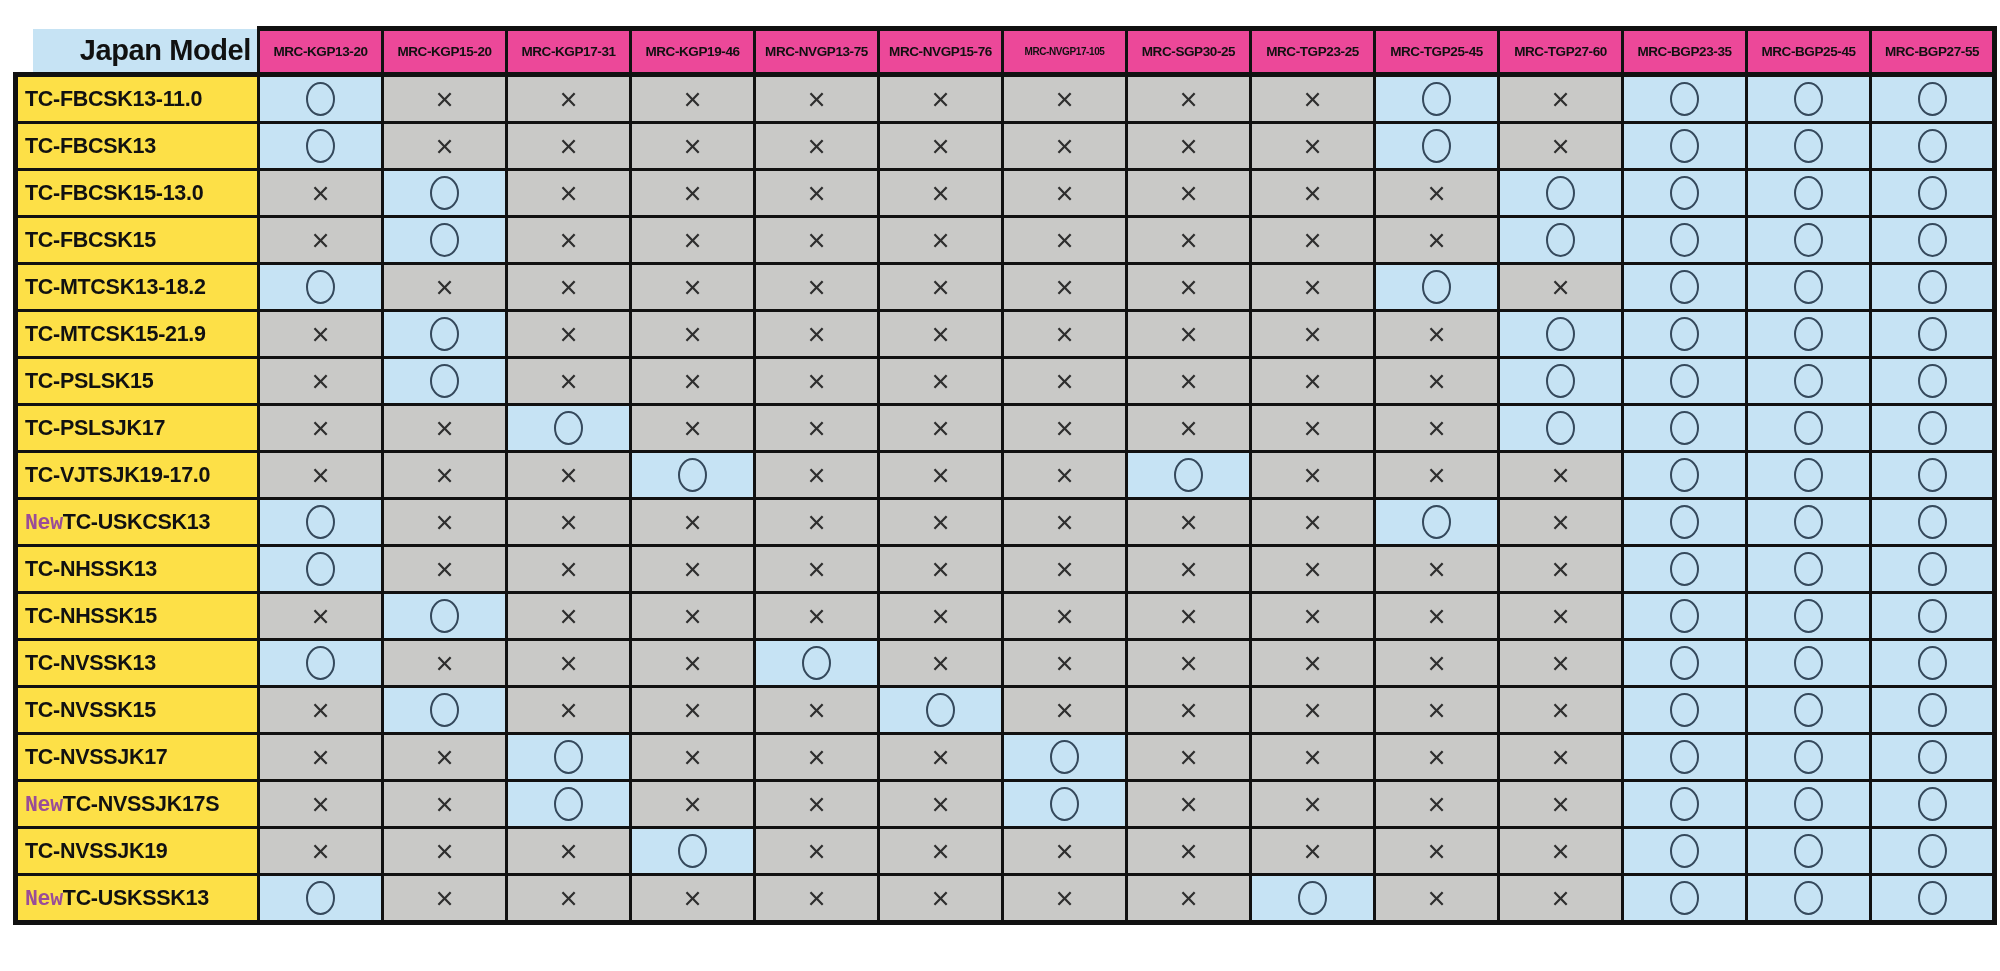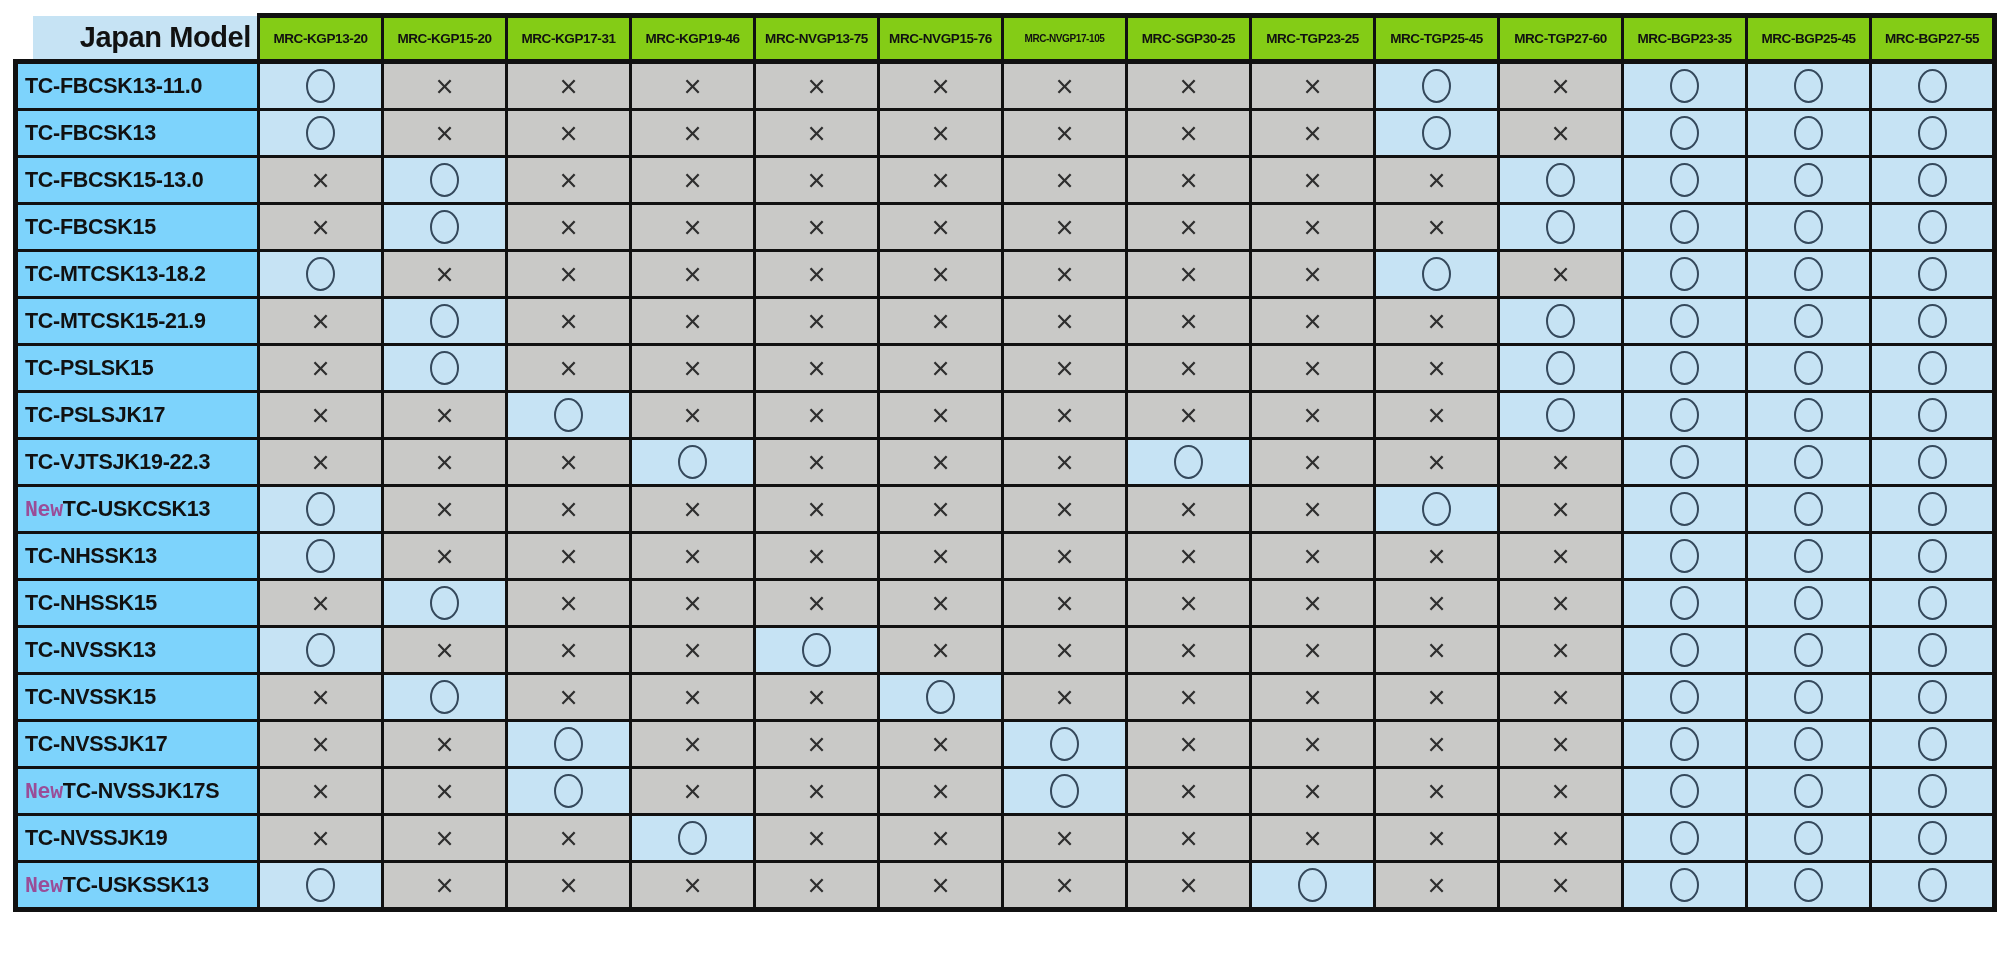--- a/index.html
+++ b/index.html
@@ -14,30 +14,30 @@
   .page {
     position: relative;
     width: 2000px;
     height: 971px;
     background: #ffffff;
   }
   table.compat {
     border-collapse: collapse;
     table-layout: fixed;
     width: 1978px;
-    margin: 13px 0 0 13px;
+    margin: 26px 0 0 13px;
   }
   col.label-col { width: 243px; }
   col.data-col  { width: 124px; }
 
   
   thead th {
     border: 3px solid #111111;
     border-top-width: 5px;
-    background: #84cc16;
+    background: #ec4899;
     height: 41px;
     padding: 0;
     font-weight: bold;
     font-size: 13.5px;
     letter-spacing: -0.4px;
     color: #111111;
     text-align: center;
     vertical-align: middle;
     overflow: hidden;
     white-space: nowrap;
@@ -60,21 +60,21 @@
     font-size: 29px;
     font-weight: bold;
     color: #111111;
   }
   thead th:last-child { border-right-width: 5px; }
 
   
   tbody th.row-label {
     border: 3px solid #111111;
     border-left-width: 5px;
-    background: #7dd3fc;
+    background: #fde047;
     height: 44px;
     text-align: left;
     vertical-align: middle;
     padding: 0 0 0 7px;
     font-size: 21.5px;
     font-weight: bold;
     color: #111111;
     letter-spacing: -0.3px;
     white-space: nowrap;
     overflow: hidden;
@@ -287,21 +287,21 @@
           <td class="cell no"><span class="cross">×</span></td>
           <td class="cell no"><span class="cross">×</span></td>
           <td class="cell no"><span class="cross">×</span></td>
           <td class="cell no"><span class="cross">×</span></td>
           <td class="cell yes"><span class="circle"></span></td>
           <td class="cell yes"><span class="circle"></span></td>
           <td class="cell yes"><span class="circle"></span></td>
           <td class="cell yes"><span class="circle"></span></td>
         </tr>
         <tr>
-          <th class="row-label"><span>TC-VJTSJK19-22.3</span></th>
+          <th class="row-label"><span>TC-VJTSJK19-17.0</span></th>
           <td class="cell no"><span class="cross">×</span></td>
           <td class="cell no"><span class="cross">×</span></td>
           <td class="cell no"><span class="cross">×</span></td>
           <td class="cell yes"><span class="circle"></span></td>
           <td class="cell no"><span class="cross">×</span></td>
           <td class="cell no"><span class="cross">×</span></td>
           <td class="cell no"><span class="cross">×</span></td>
           <td class="cell yes"><span class="circle"></span></td>
           <td class="cell no"><span class="cross">×</span></td>
           <td class="cell no"><span class="cross">×</span></td>

